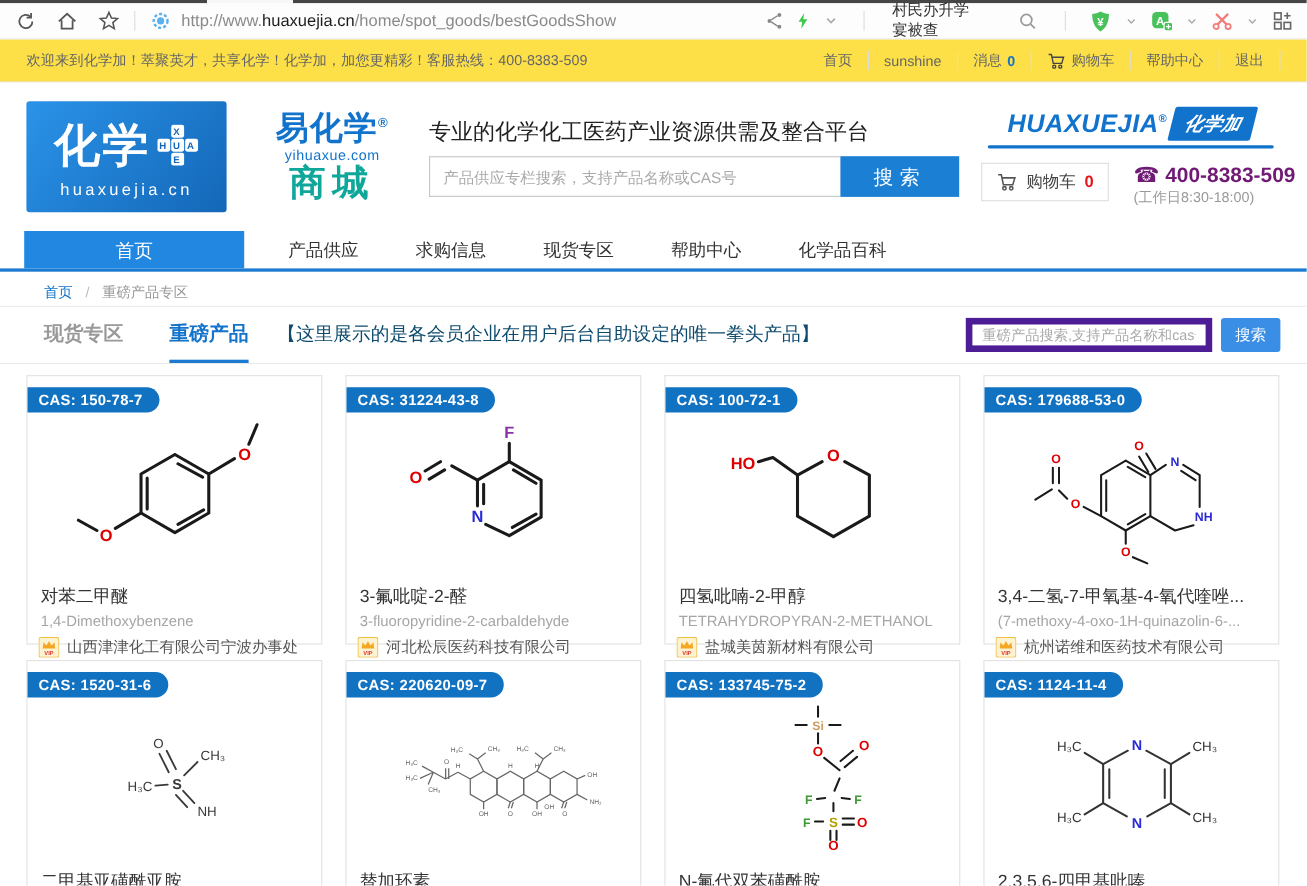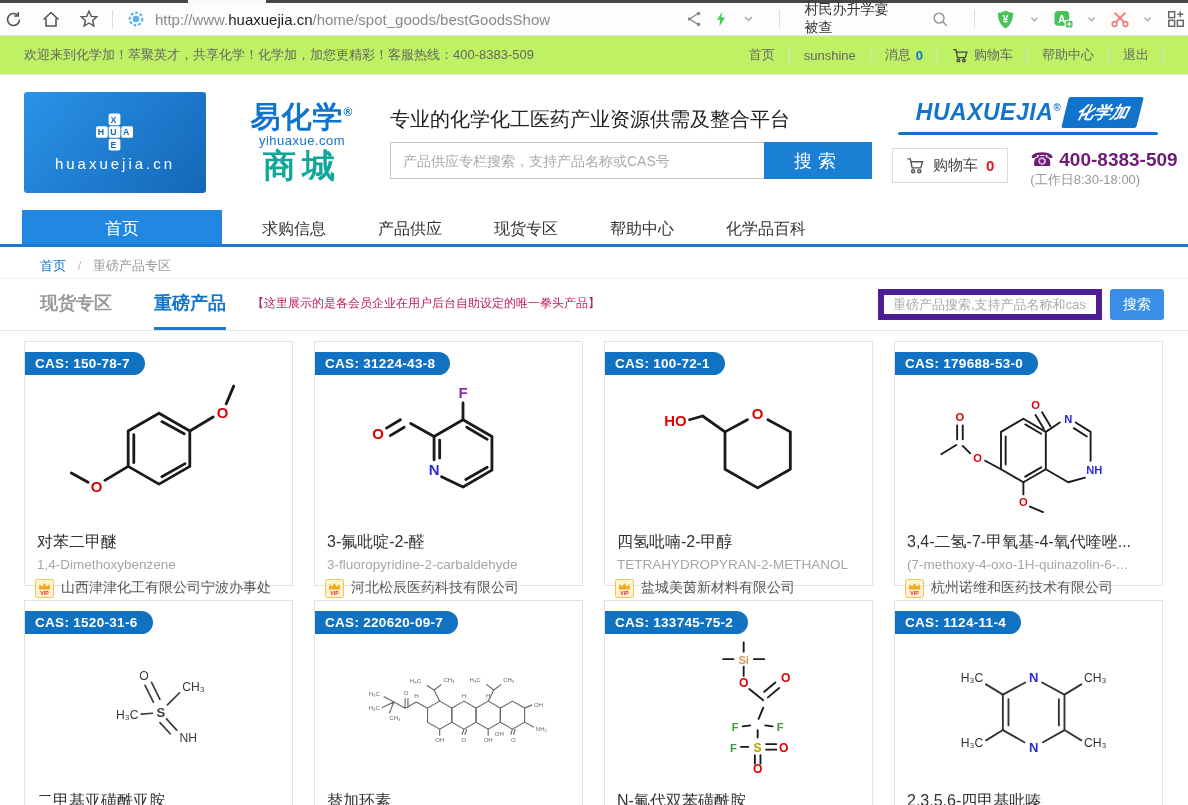--- a/index.html
+++ b/index.html
@@ -1,29 +1,29 @@
 <!DOCTYPE html>
 <html><head>
 <meta charset="utf-8">
 <style>
   * { box-sizing: border-box; margin: 0; padding: 0; }
   html,body { width:1188px; height:805px; overflow:hidden; background:#fff;
     font-family:"Liberation Sans","DejaVu Sans",sans-serif; }
   .tab-strip{height:3px;background:linear-gradient(90deg,#464646 0,#464646 188px,#f7f7f7 188px,#f7f7f7 266px,#464646 266px);}
   
-  .browser-bar{height:33px;display:flex;align-items:center;padding:0 2px;background:#fdfdfd;border-bottom:1px solid #e3e3e3;}
+  .browser-bar{height:33px;display:flex;align-items:center;padding:0 12px;background:#fdfdfd;border-bottom:1px solid #e3e3e3;}
   .bicon{display:inline-flex;align-items:center;justify-content:center;width:22px;height:22px;cursor:pointer;}
   .nav-icons{display:flex;gap:16px;align-items:center;}
   .addr-divider{width:1px;height:18px;background:#ddd;margin:0 12px;}
   .addr{display:flex;align-items:center;gap:8px;flex:0 0 560px;font-size:15px;}
   .addr .scheme{color:#8a8a8a;} .addr .domain{color:#1c1c1c;} .addr .path{color:#8a8a8a;}
   .toolbar-right{margin-left:auto;display:flex;align-items:center;gap:9px;}
   .browser-search{display:flex;align-items:center;gap:40px;font-size:14px;color:#333;padding:0 4px;}
   
-  .utility-bar{height:39px;background:#bef264;border-bottom:1px solid #e6e6e6;display:flex;align-items:center;padding:0 24px;font-size:13px;color:#666;}
+  .utility-bar{height:39px;background:#fde047;border-bottom:1px solid #e6e6e6;display:flex;align-items:center;padding:0 24px;font-size:13px;color:#666;}
   .util-right{margin-left:auto;display:flex;align-items:center;}
   .util-item{padding:0 14px;border-right:1px solid #ddd;display:flex;align-items:center;gap:5px;cursor:pointer;white-space:nowrap;}
   .util-item .count{color:#1273cc;font-weight:bold;}
   
   .site-header{height:135px;display:flex;align-items:center;padding:0 24px;background:#fff;}
   .logo-main{width:182px;height:101px;background:linear-gradient(130deg,#2a93e8,#1467b8);border-radius:3px;color:#fff;position:relative;display:flex;flex-direction:column;align-items:center;justify-content:center;cursor:pointer;}
   .logo-cn{font-size:42px;font-weight:bold;letter-spacing:2px;display:flex;align-items:center;gap:6px;}
   .logo-domain{font-size:15px;letter-spacing:3px;margin-top:4px;}
   .logo-mall{margin-left:30px;width:132px;text-align:center;cursor:pointer;line-height:1.05;}
   .mall-t{font-size:30px;font-weight:bold;color:#1273cc;letter-spacing:1px;}
@@ -57,33 +57,33 @@
   .nav-item.active{background:#2287e0;color:#fff;width:200px;padding:0;text-align:center;margin-left:22px;margin-right:14px;font-size:17px;}
   
   .breadcrumb{height:32px;line-height:38px;padding:0 40px;font-size:13px;color:#999;border-bottom:1px solid #ececec;}
   .breadcrumb .bc-home{color:#1273cc;cursor:pointer;}
   .breadcrumb .sep{margin:0 8px;color:#bbb;}
   
   .section-head{display:flex;align-items:stretch;padding:0 24px;height:52px;border-bottom:1px solid #e8e8e8;background:#fff;}
   .sec-tab{line-height:49px;font-size:18px;font-weight:bold;cursor:pointer;white-space:nowrap;}
   .sec-tab.inactive{color:#999;margin-left:16px;}
   .sec-tab.active{color:#1273cc;margin-left:42px;border-bottom:3px solid #1d7ad1;}
-  .sec-note{line-height:49px;color:#be185d;font-size:12px;margin-left:26px;white-space:nowrap;}
+  .sec-note{line-height:49px;color:#0c4a6e;font-size:17px;margin-left:26px;white-space:nowrap;}
   .sec-search{margin-left:auto;align-self:center;display:flex;gap:8px;}
   .sec-search input{width:224px;height:31px;border:6px solid #4c1d95;padding:0 9px;font-size:13px;color:#555;outline:none;}
   .sec-search input::placeholder{color:#aaa;}
   .sec-search button{width:54px;height:31px;background:#3a8ee6;color:#fff;border:none;border-radius:3px;font-size:14px;cursor:pointer;}
   
   .product-grid{padding:10px 24px 0;display:grid;grid-template-columns:repeat(4,269px);gap:14px 21px;background:#fff;}
   .card{height:245px;border:1px solid #e2e2e2;position:relative;background:#fff;cursor:pointer;}
   .cas-badge{position:absolute;top:10px;left:0;background:#1172c2;color:#fff;font-size:13.5px;font-weight:600;padding:4px 15px 4px 10px;border-radius:0 13px 13px 0;letter-spacing:.3px;}
   .mol{margin-top:32px;height:140px;display:flex;align-items:center;justify-content:center;}
   .card-name{font-size:16px;color:#333;padding:0 12px;margin-top:18px;white-space:nowrap;overflow:hidden;}
   .card-en{font-size:13.5px;color:#a6a6a6;padding:0 12px;margin-top:4px;white-space:nowrap;overflow:hidden;text-overflow:ellipsis;}
-  .card-company{display:flex;gap:7px;padding:0 10px;margin-top:7px;font-size:14px;color:#555;white-space:nowrap;overflow:hidden;}
+  .card-company{display:flex;align-items:center;gap:7px;padding:0 10px;margin-top:7px;font-size:14px;color:#555;white-space:nowrap;overflow:hidden;}
   svg{display:block;}
   .mol svg text{font-family:"Liberation Sans","DejaVu Sans",sans-serif;}
 </style>
 </head>
 <body>
 
 <div class="tab-strip"></div>
 
 <div class="browser-bar">
   <div class="nav-icons">
@@ -219,20 +219,21 @@
       </span>
     <span class="util-item">
         <span>退出</span>
       </span>
   </div>
 </div>
 
 <div class="site-header">
   <div class="logo-main">
     <div class="logo-cn">
+        <span>化学</span>
         <span>
           <svg width="38" height="38" viewBox="0 0 39 39">
             <g fill="#fff">
               <rect x="13" y="0.5" width="12" height="12" rx="2"></rect>
               <rect x="13" y="13.5" width="12" height="12" rx="2"></rect>
               <rect x="13" y="26.5" width="12" height="12" rx="2"></rect>
               <rect x="0" y="13.5" width="12" height="12" rx="2"></rect>
               <rect x="26" y="13.5" width="12" height="12" rx="2"></rect>
             </g>
             <g fill="#1467b8" font-size="9" font-weight="bold" text-anchor="middle">
@@ -280,22 +281,22 @@
       <div class="phone-box">
         <div class="phone"><span>☎</span> <span>400-8383-509</span></div>
         <div class="hours">(工作日8:30-18:00)</div>
       </div>
     </div>
   </div>
 </div>
 
 <div class="main-nav">
   <span class="nav-item active">首页</span>
+  <span class="nav-item">产品供应</span>
   <span class="nav-item">求购信息</span>
-  <span class="nav-item">产品供应</span>
   <span class="nav-item">现货专区</span>
   <span class="nav-item">帮助中心</span>
   <span class="nav-item">化学品百科</span>
 </div>
 
 <div class="breadcrumb">
   <span class="bc-home">首页</span>
   <span class="sep">/</span>
   <span>重磅产品专区</span>
 </div>

